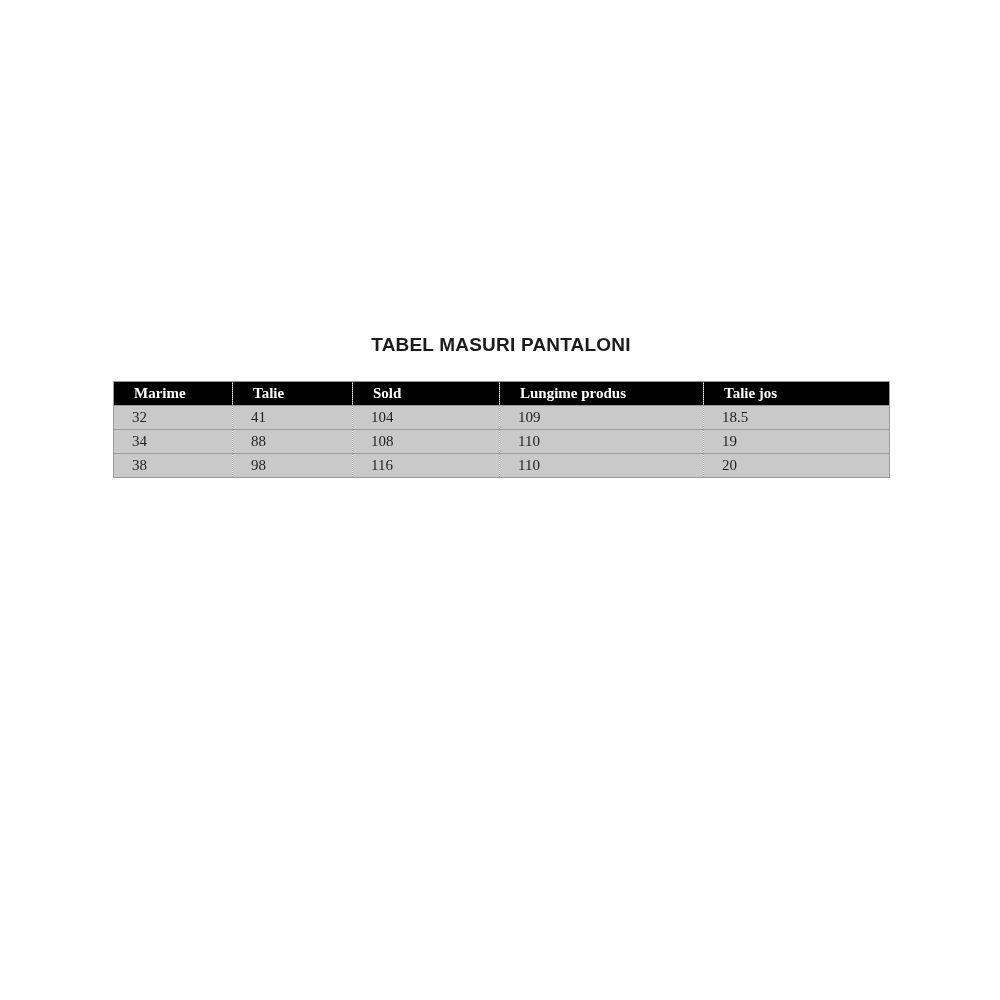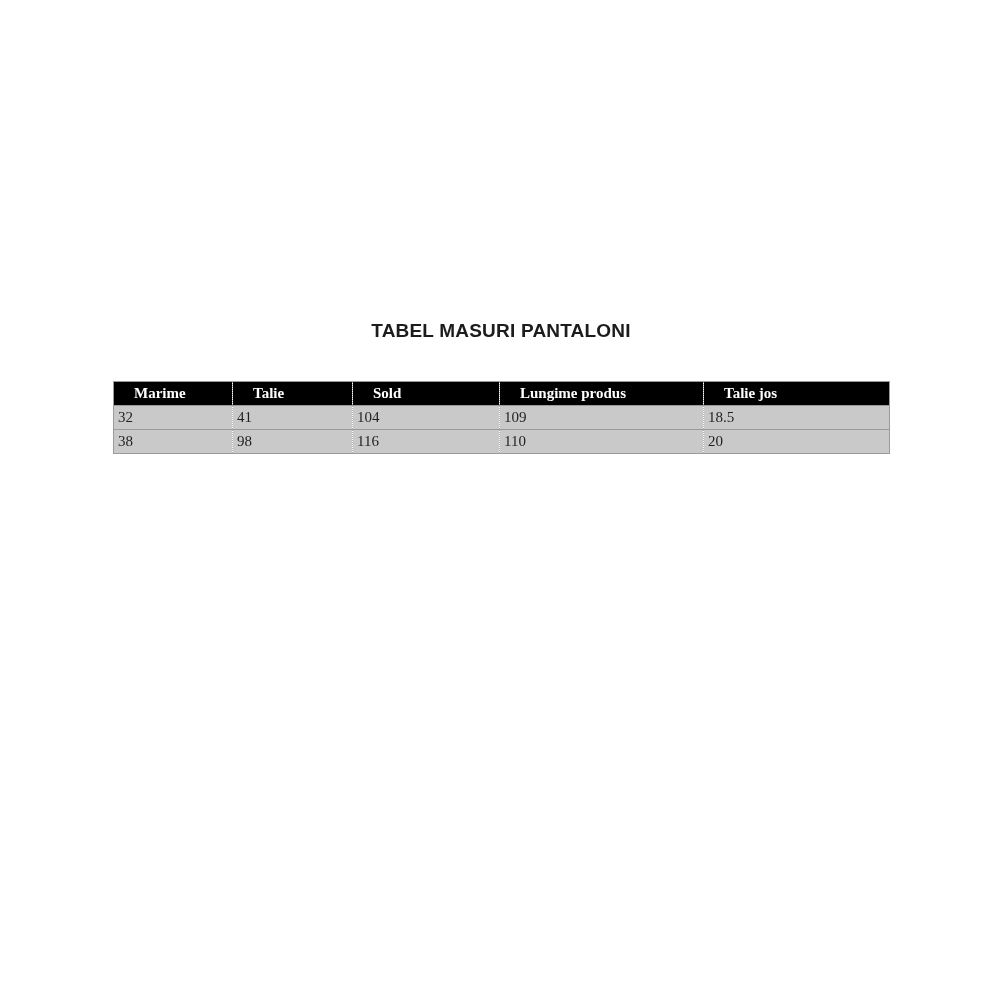--- a/index.html
+++ b/index.html
@@ -14,21 +14,21 @@
     position: relative;
     width: 1000px;
     height: 1000px;
     background: var(--page-bg, #ffffff);
     overflow: hidden;
   }
   .doc-title {
     position: absolute;
     left: 113px;
     width: 776px;
-    top: 320px;
+    top: 334px;
     margin: 0;
     text-align: center;
     font-family: "Liberation Sans", sans-serif;
     font-weight: bold;
     font-size: 19px;
     letter-spacing: 0.2px;
     color: var(--title-color, #1c1c1c);
   }
   table.size-table {
     position: absolute;
@@ -50,21 +50,21 @@
     padding: 0 0 0 20px;
     font-size: 15px;
     border-left: 1px dotted #9a9a9a;
     border-bottom: 1px solid var(--border-col, #8f8f8f);
     white-space: nowrap;
     overflow: hidden;
   }
   table.size-table th:first-child { border-left: none; }
   table.size-table td {
     height: 23px;
-    padding: 0 0 0 4px;
+    padding: 0 0 0 18px;
     border-left: 1px dotted #b3b3b3;
     border-bottom: 1px solid var(--border-col, #9b9b9b);
     white-space: nowrap;
     overflow: hidden;
     vertical-align: middle;
   }
   table.size-table td:first-child { border-left: none; }
   table.size-table tr.row-alt td { background: var(--row-alt-bg, #c9c9c9); }
   table.size-table tr.row-plain td { background: var(--row-bg, #ffffff); }
   col.c1 { width: 119px; }
@@ -98,20 +98,27 @@
     </thead>
     <tbody>
         <tr class="row-alt">
           <td>32</td>
           <td>41</td>
           <td>104</td>
           <td>109</td>
           <td>18.5</td>
         </tr>
         <tr class="row-alt">
+          <td>34</td>
+          <td>88</td>
+          <td>108</td>
+          <td>110</td>
+          <td>19</td>
+        </tr>
+        <tr class="row-alt">
           <td>38</td>
           <td>98</td>
           <td>116</td>
           <td>110</td>
           <td>20</td>
         </tr>
       </tbody>
   </table>
 </div>
 

